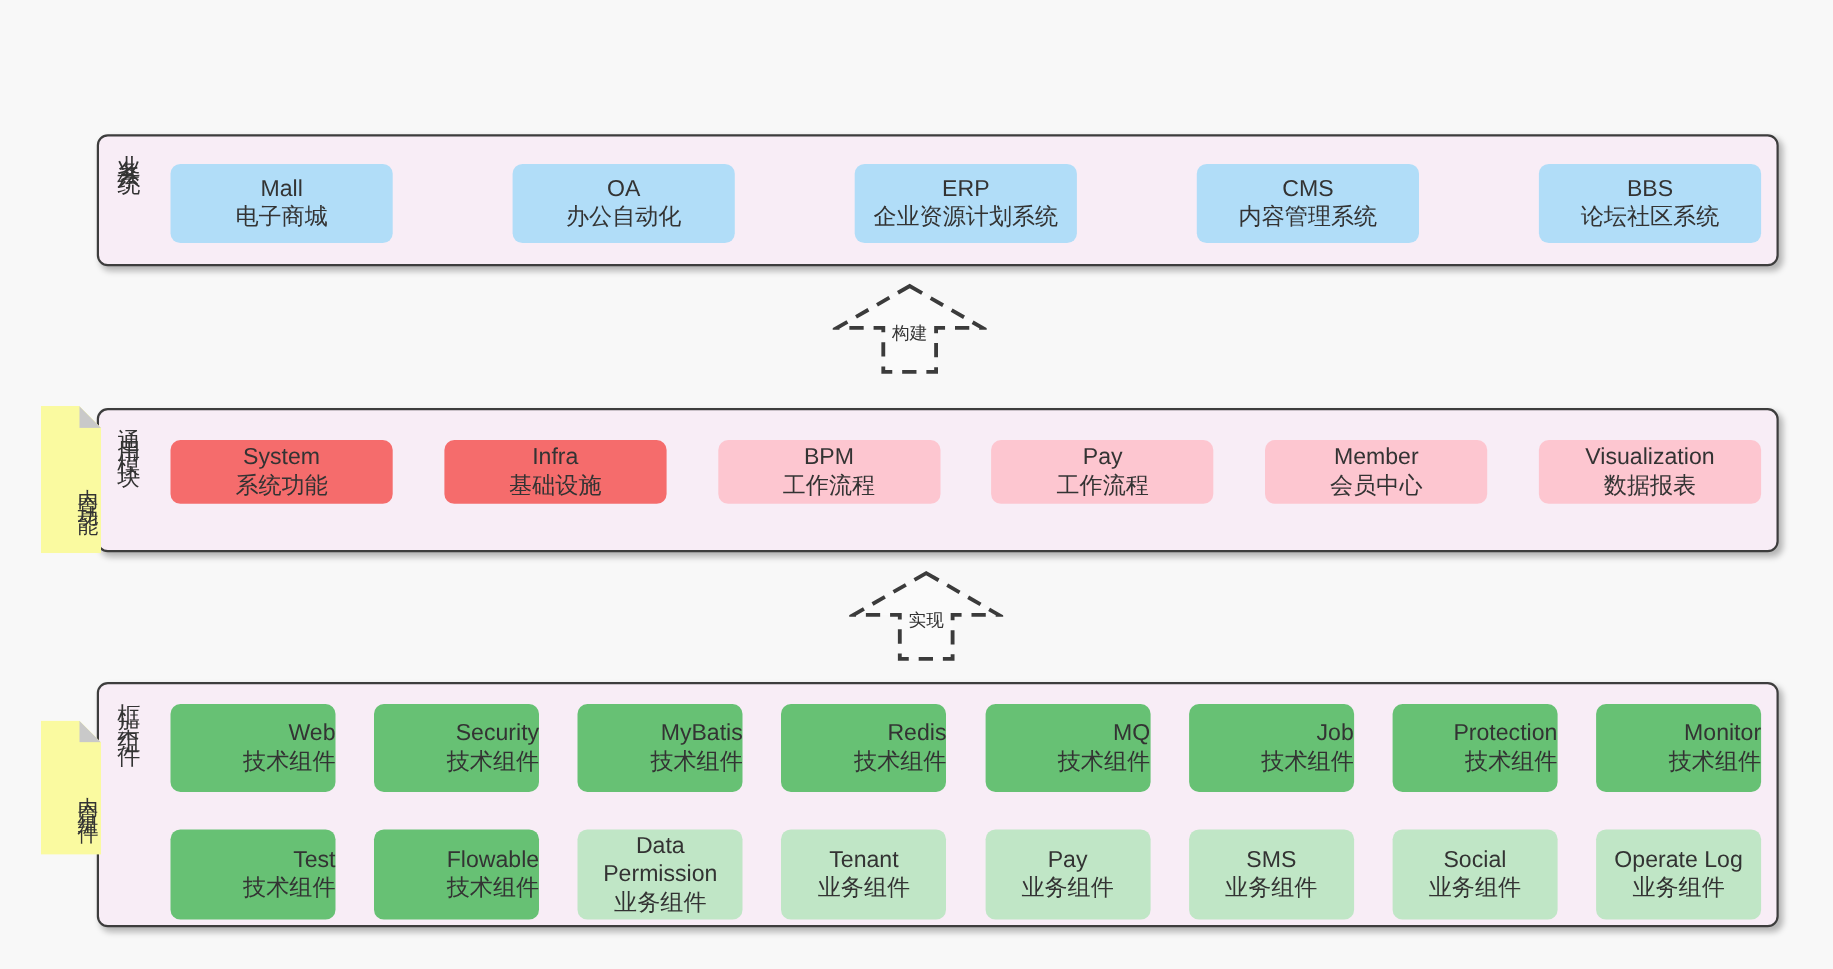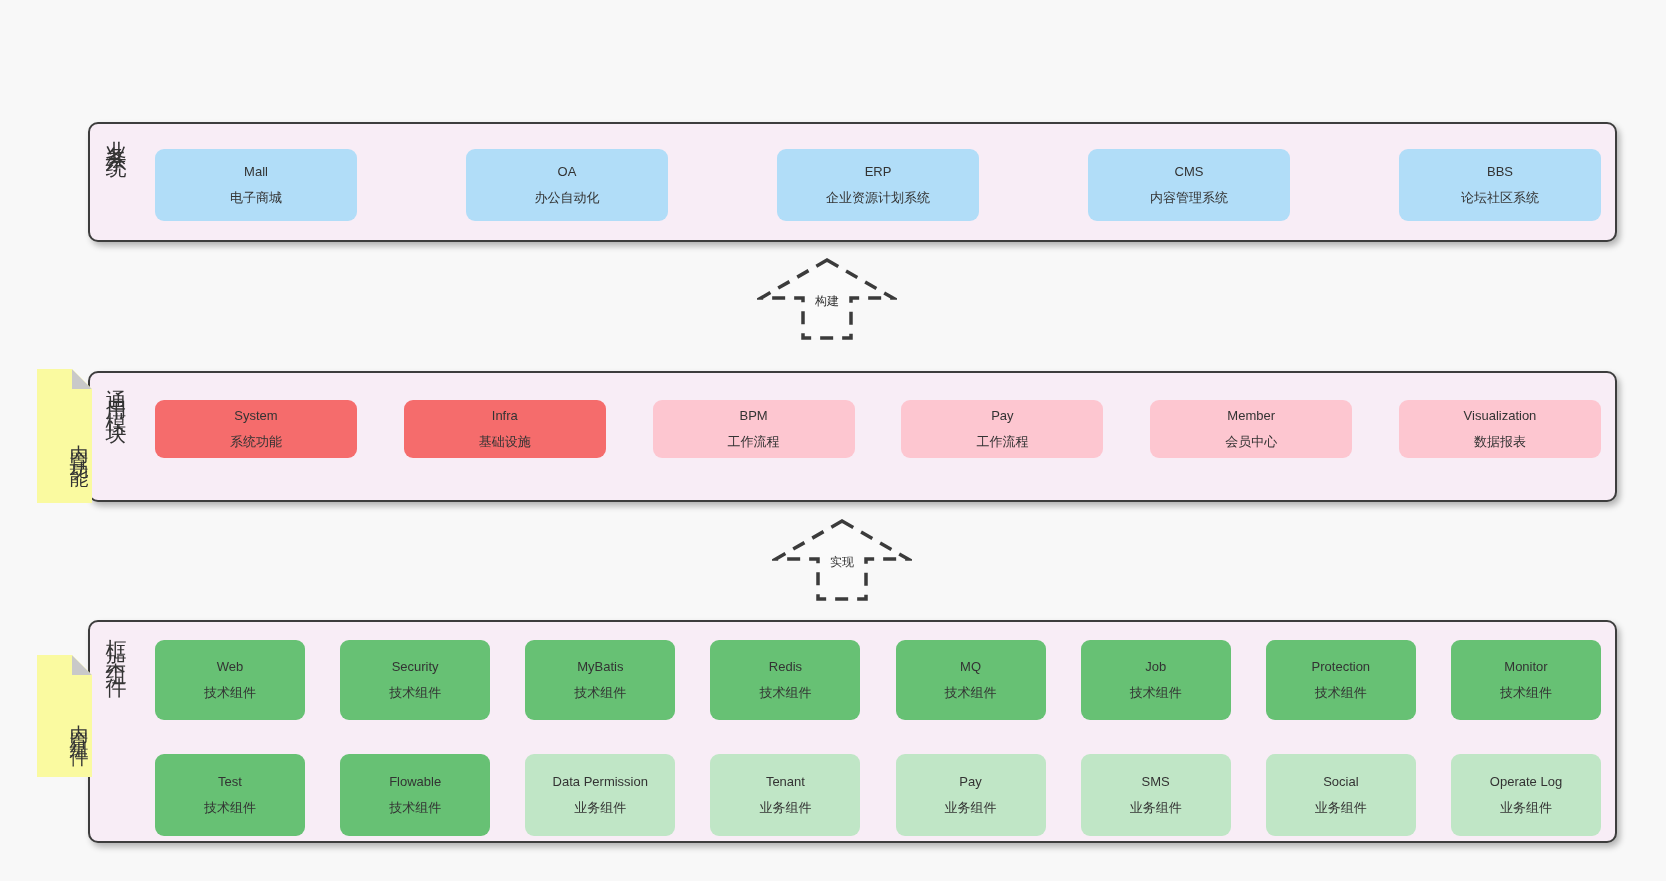--- a/index.html
+++ b/index.html
@@ -51,34 +51,34 @@
   .panel-3 .row-b { top:132px; }
 
   
   .box {
     display:flex;
     flex-direction:column;
     align-items:center;
     justify-content:center;
     border-radius:9px;
     text-align:center;
-    font-size:13px;
+    font-size:21px;
     line-height:26px;
     color: var(--text, #333);
   }
   .panel-1 .box { width:202px; height:72px; }
   .panel-2 .box { width:202px; height:58px; }
   .panel-3 .box { width:150px; height:80px; }
   .panel-3 .row-b .box { height:82px; }
   .panel-3 .box .box-name { max-width:118px; }
 
   .box.blue       { background: var(--blue, #b1ddf8); }
   .box.red        { background: var(--red, #f56c6c); }
   .box.pink       { background: var(--pink, #fdc6d0); align-items: center; }
-  .box.green      { background: var(--green, #67c174); }
+  .box.green      { background: var(--green, #67c174); align-items: flex-end; }
   .box.lightgreen { background: var(--lightgreen, #c0e6c6); }
 
   
   .sticky {
     position:absolute;
     left:37px;
     width:55px;
     background: var(--sticky, #fafaa0);
     clip-path: polygon(0 0, calc(100% - 20px) 0, 100% 20px, 100% 100%, 0 100%);
     z-index:3;
@@ -112,21 +112,21 @@
   }
   .arrow-1 { left:757px; top:256px; }
   .arrow-2 { left:772px; top:517px; }
   .block-arrow svg { display:block; width:140px; height:86px; }
   .arrow-label {
     position:absolute;
     left:50%; top:37px;
     transform:translateX(-50%);
     background:#fafafa;
     padding:0 3px;
-    font-size:12px;
+    font-size:16px;
     color: var(--text, #333);
     white-space:nowrap;
   }
 </style>
 </head>
 <body>
 
 <div class="panel panel-1">
   <div class="vlabel">业务系统</div>
   <div class="panel-row row-a">

